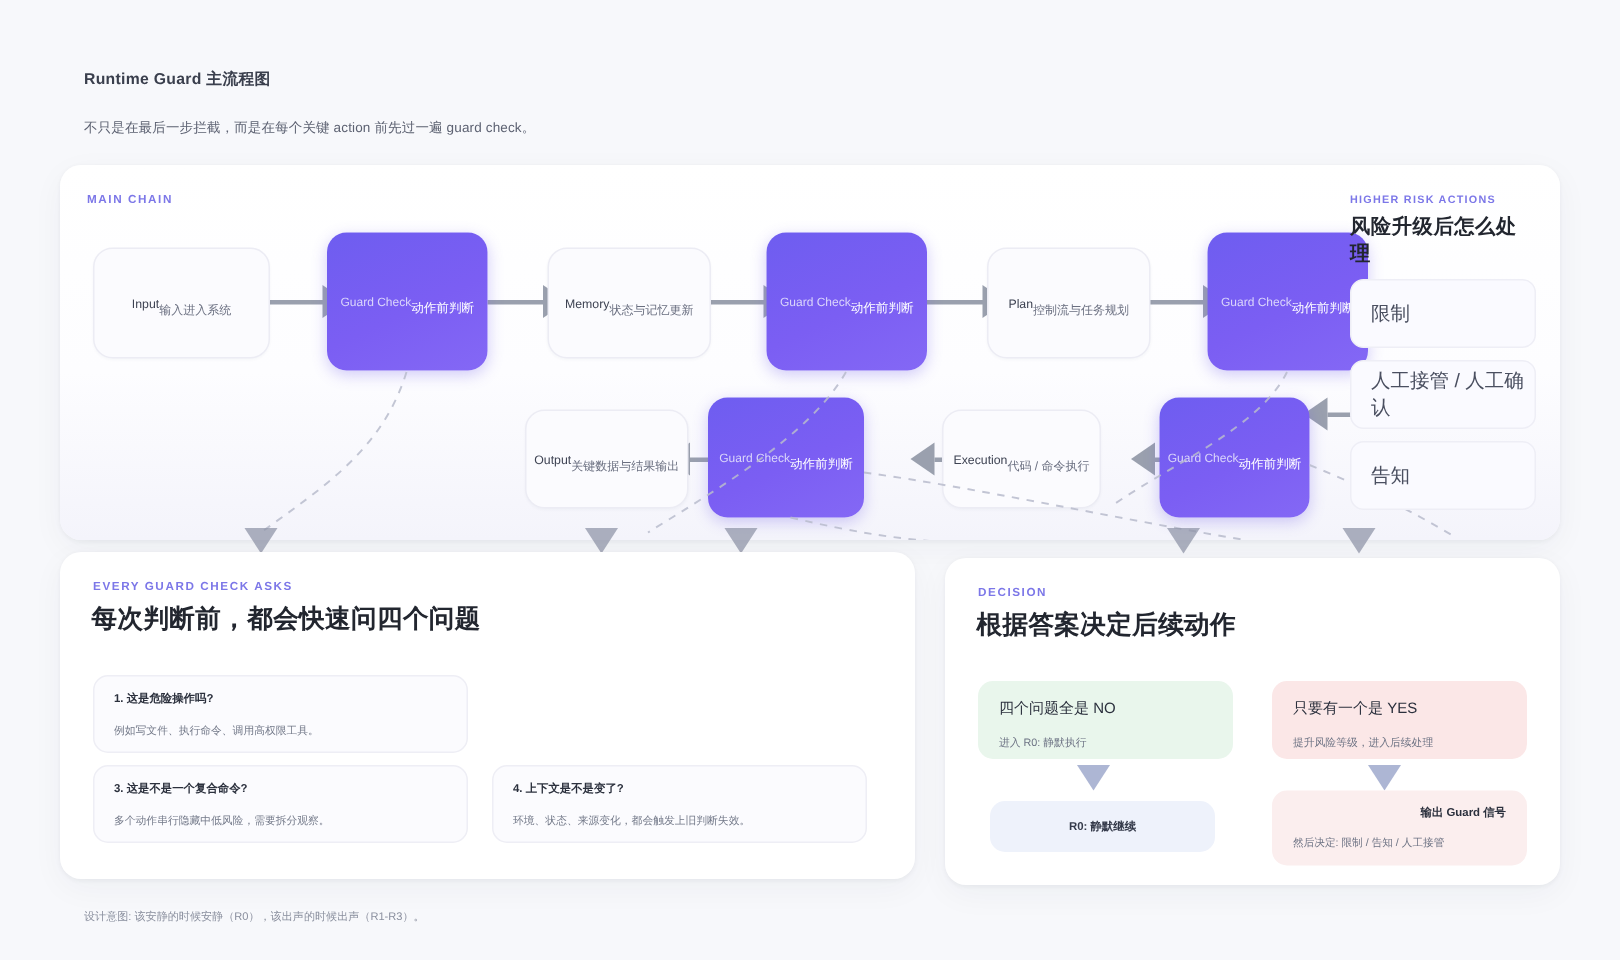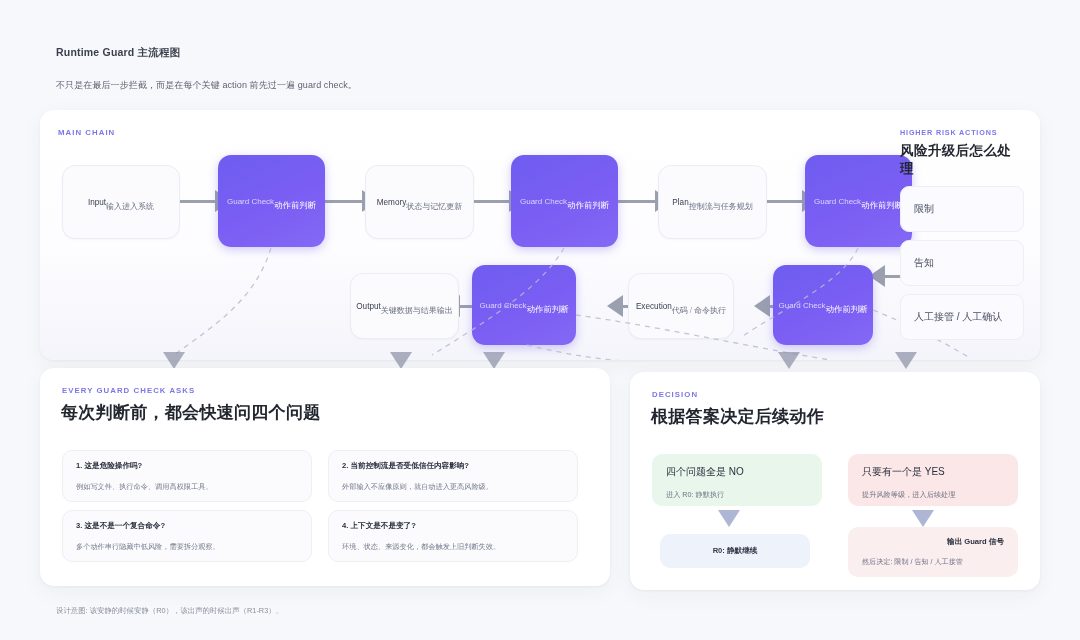--- a/index.html
+++ b/index.html
@@ -28,21 +28,21 @@
 
   .eyebrow{font-size:7.8px;font-weight:700;letter-spacing:1.05px;color:#7c77e8;}
   .panel-h2{font-size:17px;font-weight:700;color:#22262f;letter-spacing:.3px;}
 
   
   .node{position:absolute;border-radius:13px;display:flex;flex-direction:row;
         align-items:center;justify-content:center;text-align:center;}
   .node-plain{background:#fbfbfe;border:1px solid #ececf4;
         box-shadow:0 1px 2px rgba(40,45,80,.035);}
   .node-plain .n-en{font-size:8.2px;color:#3d4252;font-weight:400;}
-  .node-plain .n-cn{font-size:8px;color:#6a6f80;margin-top:9px;font-family:Liberation Serif, serif;}
+  .node-plain .n-cn{font-size:8px;color:#6a6f80;margin-top:9px;}
   .node-guard{background:linear-gradient(155deg,#6e5df0 0%,#7b5ef3 55%,#8468f5 100%);
         box-shadow:0 3px 10px rgba(106,86,232,.30);}
   .node-guard .n-en{font-size:8px;color:#dbd6fb;}
   .node-guard .n-cn{font-size:8.4px;color:#ffffff;margin-top:8px;font-weight:500;}
 
   
   .tri-r{position:absolute;width:0;height:0;
          border-top:11px solid transparent;border-bottom:11px solid transparent;
          border-left:16px solid #9aa0ae;}
   .tri-l{position:absolute;width:0;height:0;
@@ -53,21 +53,21 @@
          border-top:17px solid #8e93a6;opacity:.72;}
   .tri-d-blue{border-top-color:#8e9ac4;}
   .lnk{position:absolute;height:3px;background:#9aa0ae;}
 
   
   #risk-col{position:absolute;left:900px;top:128px;width:124px;}
   #risk-col .eyebrow{font-size:7.2px;letter-spacing:.85px;}
   .risk-title{font-size:13.5px;font-weight:700;color:#22262f;margin-top:5px;letter-spacing:.4px;}
   .risk-item{margin-top:8px;height:44px;background:#fafaff;border:1px solid #eeeef6;
        border-radius:9px;display:flex;align-items:center;padding-left:13px;
-       font-size:10px;color:#4a4f60;}
+       font-size:13px;color:#4a4f60;}
 
   
   .ask-card{position:absolute;width:250px;height:52px;background:#fbfbfe;
       border:1px solid #eeeef5;border-radius:10px;padding:10px 13px;box-sizing:border-box;}
   .ask-q{font-size:7.6px;font-weight:700;color:#2b303d;}
   .ask-d{font-size:7.2px;color:#737989;margin-top:11px;}
 
   
   .dec-card{position:absolute;width:170px;height:52px;border-radius:10px;
       padding:11px 14px;box-sizing:border-box;}
@@ -177,39 +177,35 @@
   <div class="tri-d" style="left:778px;top:352px;"></div>
   <div class="tri-d" style="left:895px;top:352px;"></div>
 
   <div id="risk-col">
     <div class="eyebrow">HIGHER RISK ACTIONS</div>
     <div class="risk-title">风险升级后怎么处理</div>
     <div class="risk-item">
       <span>限制</span>
     </div>
     <div class="risk-item">
+      <span>人工接管 / 人工确认</span>
+    </div>
+    <div class="risk-item">
       <span>告知</span>
-    </div>
-    <div class="risk-item">
-      <span>人工接管 / 人工确认</span>
     </div>
   </div>
 
   <div class="panel" id="asks-panel">
     <div class="eyebrow" style="position:absolute;left:22px;top:18px;">EVERY GUARD CHECK ASKS</div>
     <div class="panel-h2" style="position:absolute;left:21px;top:33px;">每次判断前，都会快速问四个问题</div>
 
     <div class="ask-card" style="left:22px;top:82px;">
       <div class="ask-q">1. 这是危险操作吗?</div>
       <div class="ask-d">例如写文件、执行命令、调用高权限工具。</div>
     </div>
-    <div class="ask-card" style="left:288px;top:82px;">
-      <div class="ask-q">2. 当前控制流是否受低信任内容影响?</div>
-      <div class="ask-d">外部输入不应像原则，就自动进入更高风险级。</div>
-    </div>
     <div class="ask-card" style="left:22px;top:142px;">
       <div class="ask-q">3. 这是不是一个复合命令?</div>
       <div class="ask-d">多个动作串行隐藏中低风险，需要拆分观察。</div>
     </div>
     <div class="ask-card" style="left:288px;top:142px;">
       <div class="ask-q">4. 上下文是不是变了?</div>
       <div class="ask-d">环境、状态、来源变化，都会触发上旧判断失效。</div>
     </div>
   </div>
 

